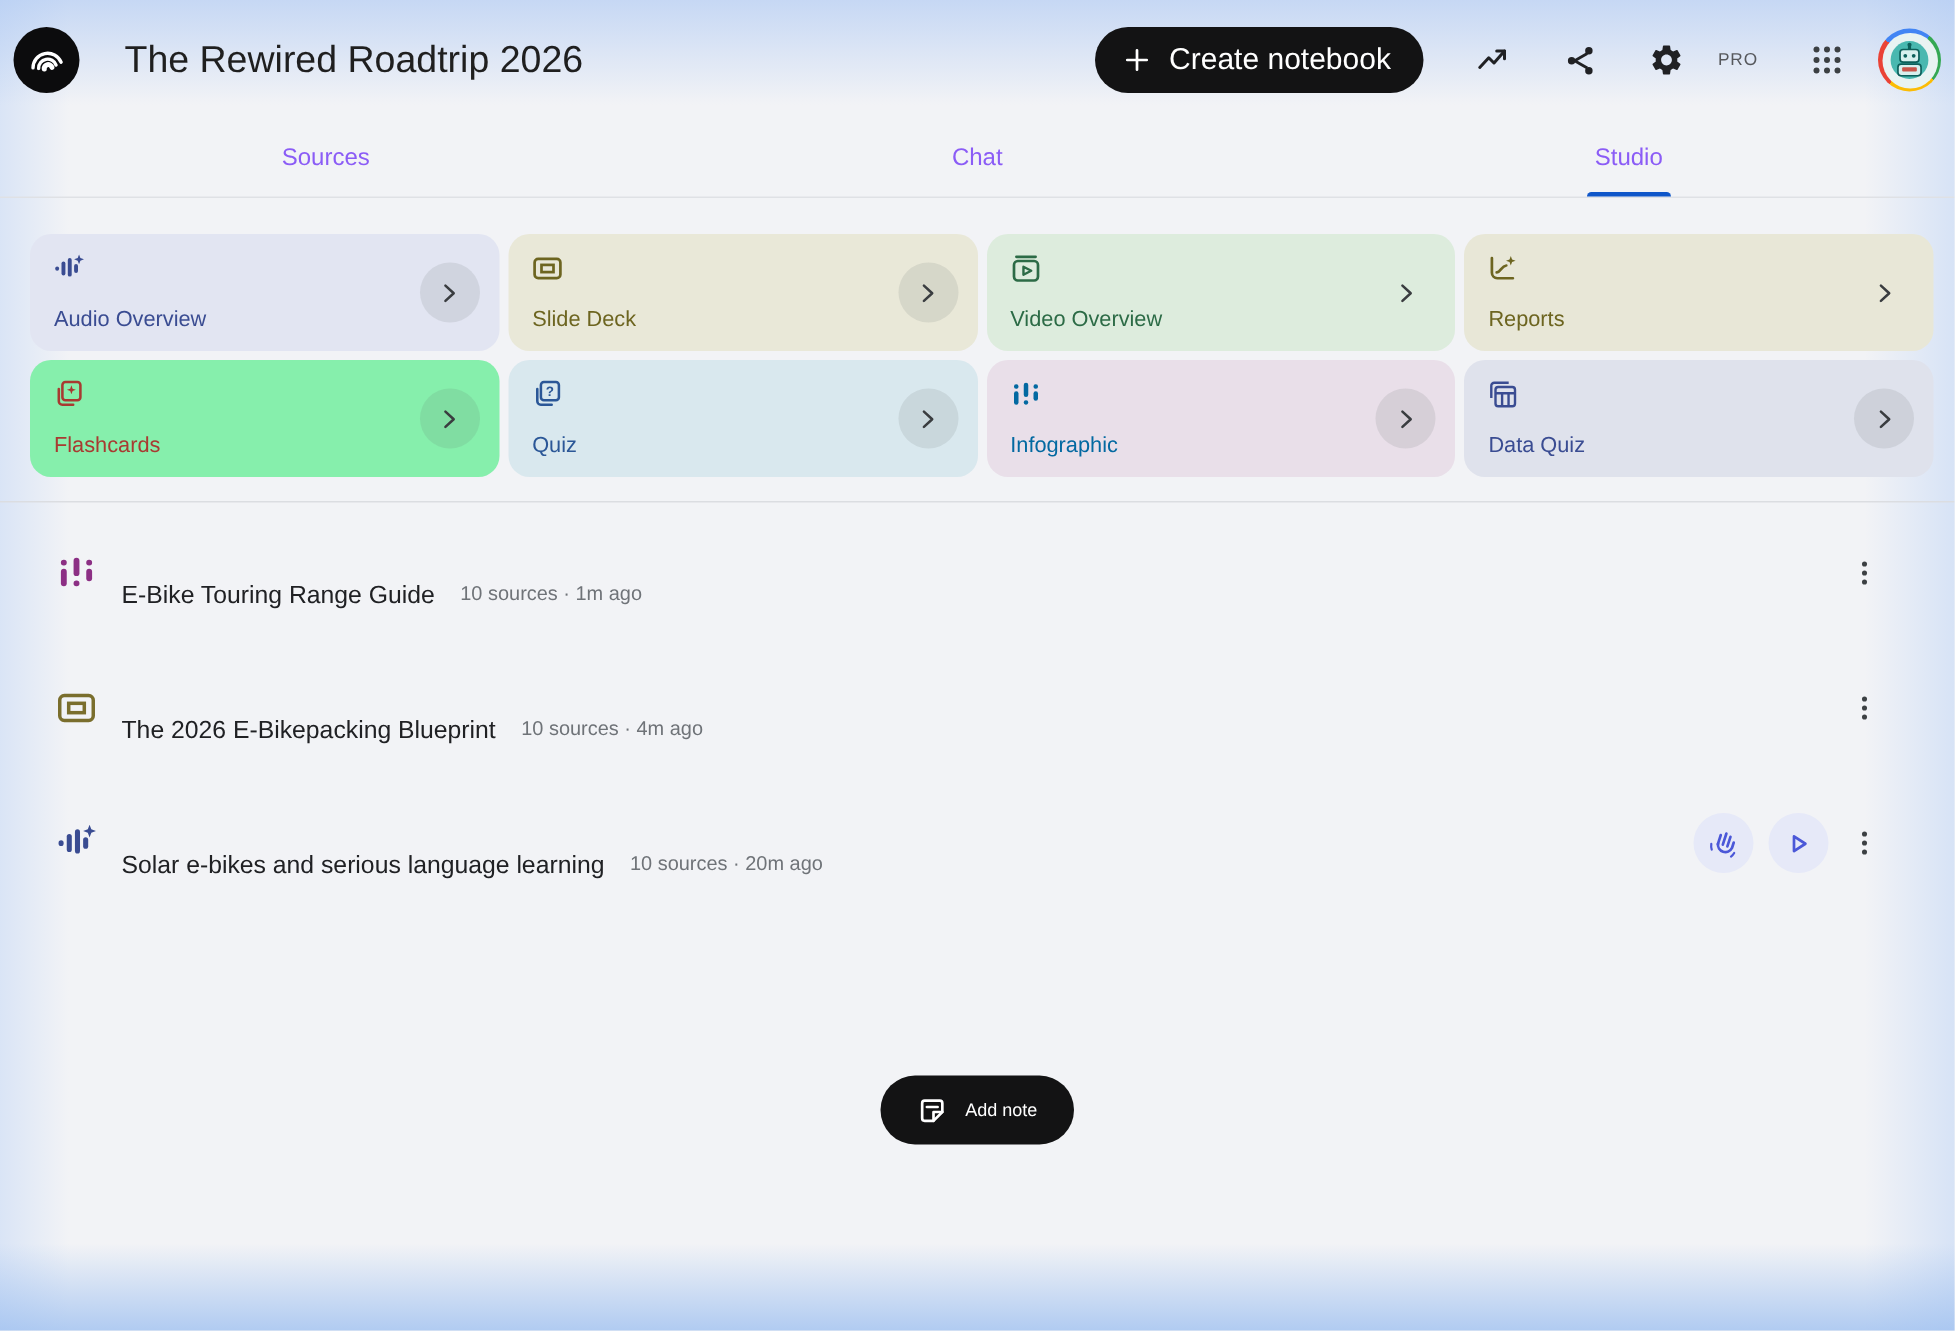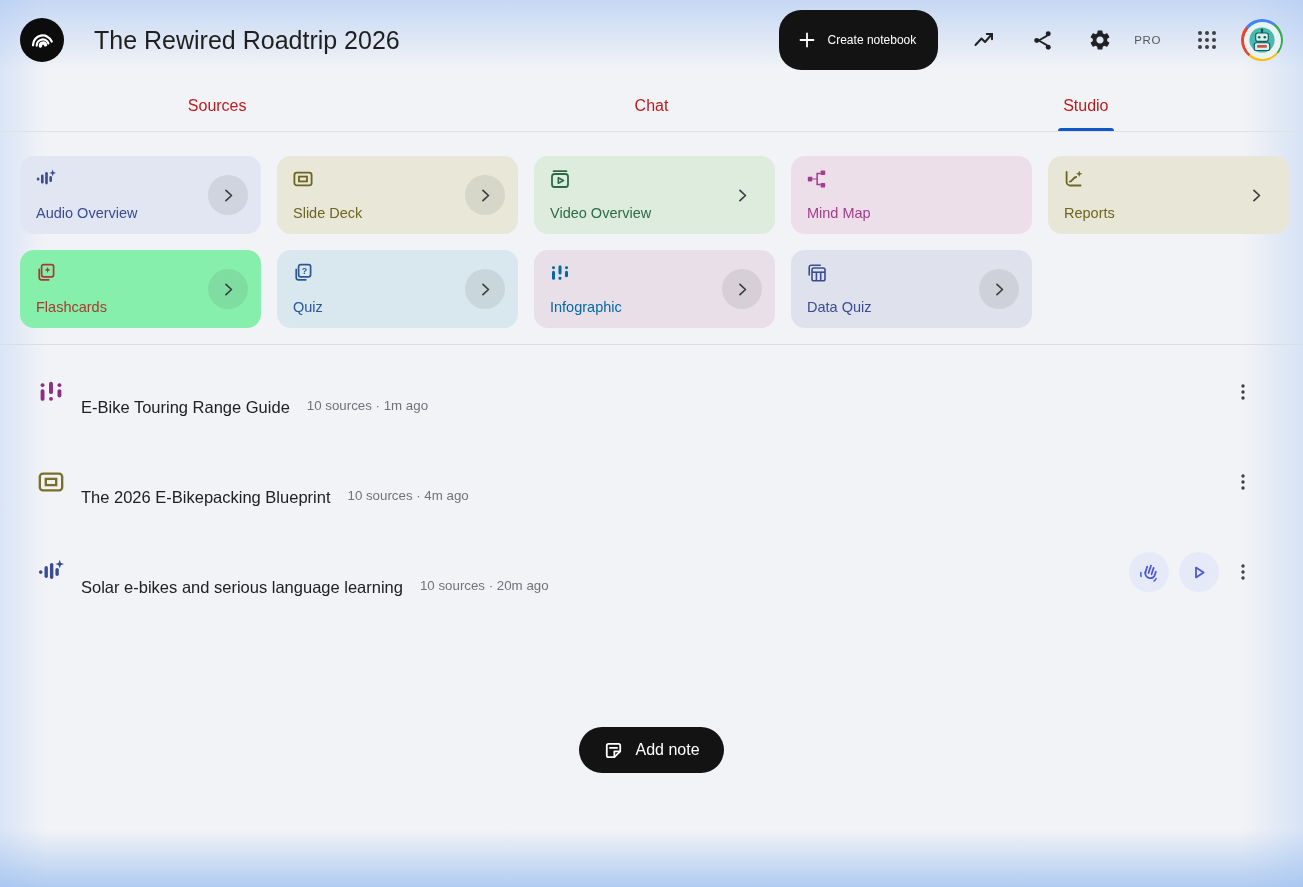--- a/index.html
+++ b/index.html
@@ -10,39 +10,39 @@
       linear-gradient(180deg, rgba(171,199,243,.62) 0px, rgba(242,244,247,0) 70px),
       linear-gradient(0deg, rgba(158,192,240,.78) 0px, rgba(242,244,247,0) 58px),
       linear-gradient(90deg, rgba(188,211,246,.45) 0px, rgba(242,244,247,0) 46px),
       linear-gradient(270deg, rgba(188,211,246,.5) 0px, rgba(242,244,247,0) 60px),
       #f2f3f6;
     color:#1f1f1f;
   }
   .page{ width:1303px; height:887px; position:relative; }
 
   
-  .header{ height:80px; display:flex; align-items:center; padding:0 20px; }
+  .header{ height:80px; display:flex; align-items:center; padding:0 9px; }
   .brand-logo{ width:44px; height:44px; border-radius:50%; background:#0c0c0d; display:flex; align-items:center; justify-content:center; flex:0 0 auto; cursor:pointer; }
   .page-title{ font-size:25px; font-weight:400; color:#1f1f1f; margin-left:30px; white-space:nowrap; }
   .header-right{ margin-left:auto; display:flex; align-items:center; }
-  .create-btn{ height:60px; background:#131314; color:#fff; border:none; border-radius:22px; display:flex; align-items:center; gap:11px; padding:0 22px 0 18px; font-size:12px; font-weight:500; font-family:inherit; cursor:pointer; }
+  .create-btn{ height:44px; background:#131314; color:#fff; border:none; border-radius:22px; display:flex; align-items:center; gap:11px; padding:0 22px 0 18px; font-size:20px; font-weight:500; font-family:inherit; cursor:pointer; }
   .icon-btn{ width:24px; height:24px; background:none; border:none; color:#202124; cursor:pointer; padding:0; display:flex; align-items:center; justify-content:center; }
   .hsp{ width:34px; } .hsp-sm{ width:22px; }
   .pro-badge{ font-size:11.5px; letter-spacing:.6px; color:#56585c; font-weight:500; }
   .avatar{ width:42px; height:42px; border-radius:50%; padding:2.5px; cursor:pointer;
     background:conic-gradient(from -50deg, #4285f4 0 25%, #34a853 0 50%, #fbbc05 0 75%, #ea4335 0 100%); }
   .avatar-inner{ width:100%; height:100%; border-radius:50%; background:#e8f3f2; overflow:hidden; display:flex; align-items:center; justify-content:center; }
 
   
   .tabs{ height:52px; display:grid; grid-template-columns:1fr 1fr 1fr; border-bottom:1px solid #dfe1e5; }
-  .tab{ display:flex; align-items:center; justify-content:center; font-size:16px; color:#b91c1c; position:relative; cursor:pointer; }
+  .tab{ display:flex; align-items:center; justify-content:center; font-size:16px; color:#8b5cf6; position:relative; cursor:pointer; }
   .tab.active::after{ content:""; position:absolute; bottom:0; left:50%; transform:translateX(-50%); width:56px; height:3px; background:#0f56c9; border-radius:3px 3px 0 0; }
 
   
-  .cards{ display:grid; grid-template-columns:repeat(5,1fr); gap:16px; padding:24px 14px 16px 20px; }
+  .cards{ display:grid; grid-template-columns:repeat(4,1fr); gap:6px; padding:24px 14px 16px 20px; }
   .card{ height:78px; border-radius:14px; position:relative; padding:13px 16px; cursor:pointer; }
   .card .cicon{ width:20px; height:20px; display:block; }
   .card .clabel{ position:absolute; left:16px; bottom:13px; font-size:14.5px; font-weight:500; }
   .chev{ position:absolute; right:13px; top:50%; transform:translateY(-50%); width:40px; height:40px; border-radius:50%; display:flex; align-items:center; justify-content:center; color:#3a3d40; }
   .chev.circle{ background:rgba(95,99,104,.13); }
 
   .divider{ height:1px; background:#dbdde1; }
 
   
   .artifacts{ padding-top:2px; }
@@ -50,21 +50,21 @@
   .art-icon{ width:26px; height:26px; margin-right:17px; flex:0 0 auto; }
   .art-text{ display:flex; flex-direction:row; gap:17px;margin-top:30px; }
   .art-title{ font-size:16.5px; color:#202124; }
   .art-meta{ font-size:13.3px; color:#6f7378; }
   .art-actions{ margin-left:auto; display:flex; align-items:center; gap:10px; }
   .round-btn{ width:40px; height:40px; border-radius:50%; border:none; background:#e6e9f8; color:#4b58d8; display:flex; align-items:center; justify-content:center; cursor:pointer; }
   .kebab-btn{ width:40px; height:40px; margin-left:4px; background:none; border:none; color:#3c4043; display:flex; align-items:center; justify-content:center; cursor:pointer; }
 
   
   .addnote-wrap{ display:flex; justify-content:center; margin-top:110px; }
-  .addnote{ height:46px; background:#131314; color:#fff; border:none; border-radius:23px; display:flex; align-items:center; gap:11px; padding:0 24px; font-size:16px; font-weight:500; font-family:inherit; cursor:pointer; }
+  .addnote{ height:46px; background:#131314; color:#fff; border:none; border-radius:23px; display:flex; align-items:center; gap:11px; padding:0 24px; font-size:12px; font-weight:500; font-family:inherit; cursor:pointer; }
 </style>
 </head>
 <body>
 
 <div class="page">
 
   <div class="header">
     <div class="brand-logo">
       <svg width="30" height="30" viewBox="0 0 40 40" fill="none" stroke="#fff" stroke-width="3" stroke-linecap="round">
         <path d="M8,27 A13,13 0 0 1 33,22"></path>
@@ -181,30 +181,20 @@
             <path d="M3.6 2.2 H16.4"></path>
             <rect x="2" y="5" width="16" height="13" rx="2.6"></rect>
             <path d="M8.3 8.8 L13.5 11.5 L8.3 14.2 Z" stroke-width="1.6"></path>
           </svg></span>
     <span class="clabel">Video Overview</span>
     <span class="chev plain">
           <svg width="17" height="17" viewBox="0 0 20 20" fill="none" stroke="currentColor" stroke-width="2" stroke-linecap="round" stroke-linejoin="round">
             <path d="M7 4 L13.5 10 L7 16"></path>
           </svg>
         </span>
-  </div>
-      <div class="card" style="background: rgb(236, 223, 233); color: rgb(163, 60, 140);">
-    <span class="cicon"><svg width="100%" height="100%" viewBox="0 0 20 20" fill="currentColor" xmlns="http://www.w3.org/2000/svg">
-            <rect x="0.8" y="7.8" width="4.6" height="4.6" rx="0.8"></rect>
-            <rect x="13.6" y="1.4" width="4.6" height="4.6" rx="0.8"></rect>
-            <rect x="13.6" y="14" width="4.6" height="4.6" rx="0.8"></rect>
-            <path d="M5.4 9.4 h4 v-5.7 h4.2 v1.5 h-2.7 v9.6 h2.7 v1.5 h-4.2 v-5.7 h-4 z"></path>
-          </svg></span>
-    <span class="clabel">Mind Map</span>
-
   </div>
       <div class="card" style="background: rgb(232, 231, 215); color: rgb(109, 101, 32);">
     <span class="cicon"><svg width="100%" height="100%" viewBox="0 0 20 20" fill="none" stroke="currentColor" stroke-width="1.8" stroke-linecap="round" xmlns="http://www.w3.org/2000/svg">
             <path d="M2.6 3 V12.9 a3.6 3.6 0 0 0 3.6 3.6 H16.6"></path>
             <path d="M5.8 12.6 C8.2 12.6 9 8.4 12.2 8"></path>
             <path d="M15.2 1.6 l0.85 2.35 2.35 0.85 -2.35 0.85 -0.85 2.35 -0.85 -2.35 -2.35 -0.85 2.35 -0.85 z" fill="currentColor" stroke="none"></path>
           </svg></span>
     <span class="clabel">Reports</span>
     <span class="chev plain">
           <svg width="17" height="17" viewBox="0 0 20 20" fill="none" stroke="currentColor" stroke-width="2" stroke-linecap="round" stroke-linejoin="round">

